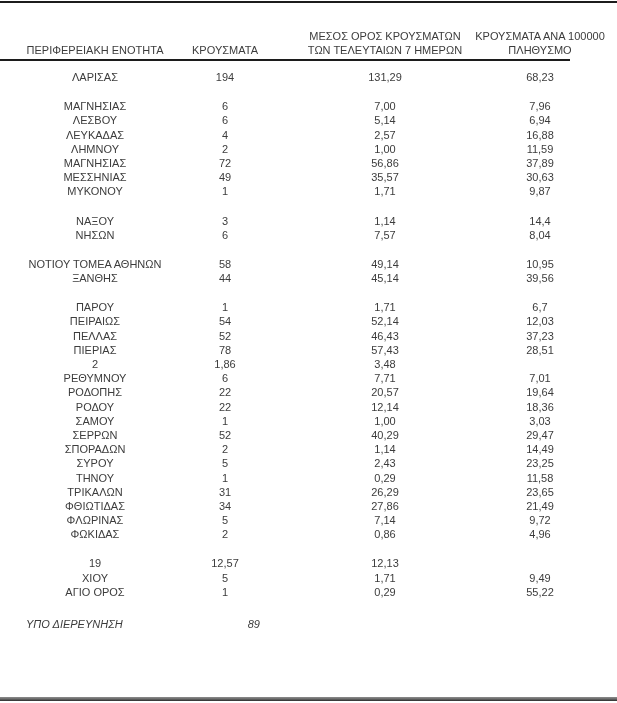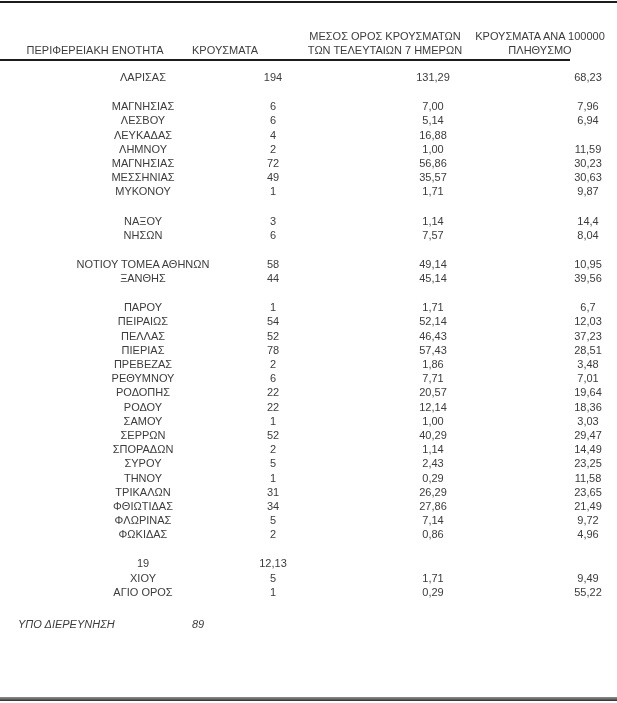--- a/index.html
+++ b/index.html
@@ -39,30 +39,30 @@
     box-sizing: content-box;
   }
   .thead .cell {
     flex-direction: column;
     justify-content: flex-end;
     align-items: center;
     line-height: 14px;
   }
   .thead .cell span { display: block; text-align: center; white-space: nowrap; }
   #tbody { margin-top: 9px; }
-  .row { height: 14.2px; line-height: 14.2px; padding-left: 48px; }
+  .row { height: 14.2px; line-height: 14.2px; }
   .group-gap { height: 15px; }
   .footer-row {
     margin-top: 18px;
     height: 14.2px;
     line-height: 14.2px;
     font-style: italic;
   }
-  .footer-row .c1 { justify-content: flex-start; padding-left: 18px; box-sizing: border-box; }
-  .footer-row .c2 { justify-content: flex-start; padding-left: 2px; box-sizing: border-box; }
+  .footer-row .c1 { justify-content: flex-start; padding-left: 26px; box-sizing: border-box; }
+  .footer-row .c2 { justify-content: flex-end; padding-left: 2px; box-sizing: border-box; }
   .bottom-rule {
     position: absolute;
     left: 0;
     bottom: 2px;
     width: 100%;
     height: 4px;
     background: linear-gradient(to bottom, #8d8d8d 0%, #6a6a6a 50%, #2b2b2b 100%);
   }
 </style>
 </head>
@@ -133,20 +133,23 @@
           <span>6,94</span>
         </div>
       </div>
       <div class="grid row">
         <div class="cell c1">
           <span>ΛΕΥΚΑΔΑΣ</span>
         </div>
         <div class="cell c2">
           <span>4</span>
         </div>
+        <div class="cell c3">
+          <span>2,57</span>
+        </div>
         <div class="cell c4">
           <span>16,88</span>
         </div>
       </div>
       <div class="grid row">
         <div class="cell c1">
           <span>ΛΗΜΝΟΥ</span>
         </div>
         <div class="cell c2">
           <span>2</span>
@@ -162,21 +165,21 @@
         <div class="cell c1">
           <span>ΜΑΓΝΗΣΙΑΣ</span>
         </div>
         <div class="cell c2">
           <span>72</span>
         </div>
         <div class="cell c3">
           <span>56,86</span>
         </div>
         <div class="cell c4">
-          <span>30,23</span>
+          <span>37,89</span>
         </div>
       </div>
       <div class="grid row">
         <div class="cell c1">
           <span>ΜΕΣΣΗΝΙΑΣ</span>
         </div>
         <div class="cell c2">
           <span>49</span>
         </div>
         <div class="cell c3">
@@ -309,23 +312,20 @@
           <span>78</span>
         </div>
         <div class="cell c3">
           <span>57,43</span>
         </div>
         <div class="cell c4">
           <span>28,51</span>
         </div>
       </div>
       <div class="grid row">
-        <div class="cell c1">
-          <span>ΠΡΕΒΕΖΑΣ</span>
-        </div>
         <div class="cell c2">
           <span>2</span>
         </div>
         <div class="cell c3">
           <span>1,86</span>
         </div>
         <div class="cell c4">
           <span>3,48</span>
         </div>
       </div>
@@ -494,20 +494,23 @@
           <span>0,86</span>
         </div>
         <div class="cell c4">
           <span>4,96</span>
         </div>
       </div>
       <div class="group-gap"></div>
       <div class="grid row">
         <div class="cell c2">
           <span>19</span>
+        </div>
+        <div class="cell c3">
+          <span>12,57</span>
         </div>
         <div class="cell c4">
           <span>12,13</span>
         </div>
       </div>
       <div class="grid row">
         <div class="cell c1">
           <span>ΧΙΟΥ</span>
         </div>
         <div class="cell c2">

